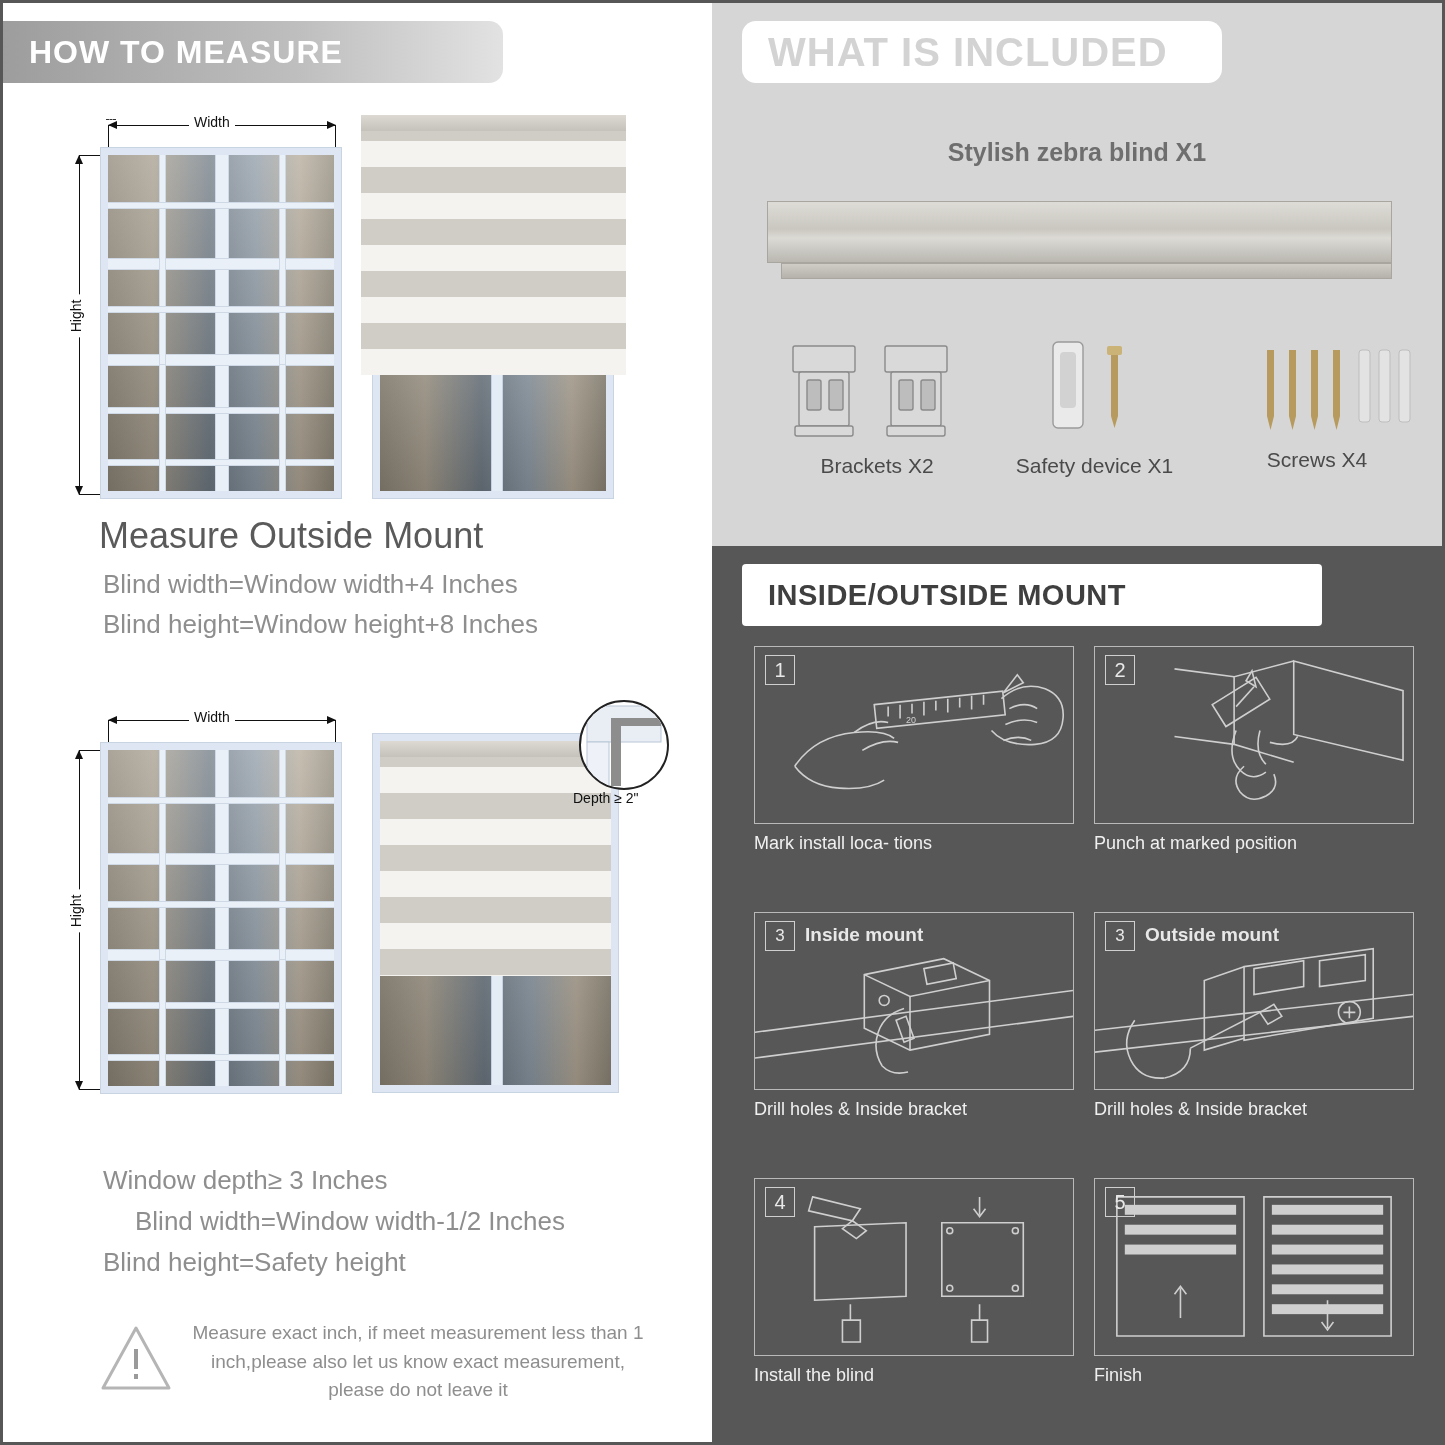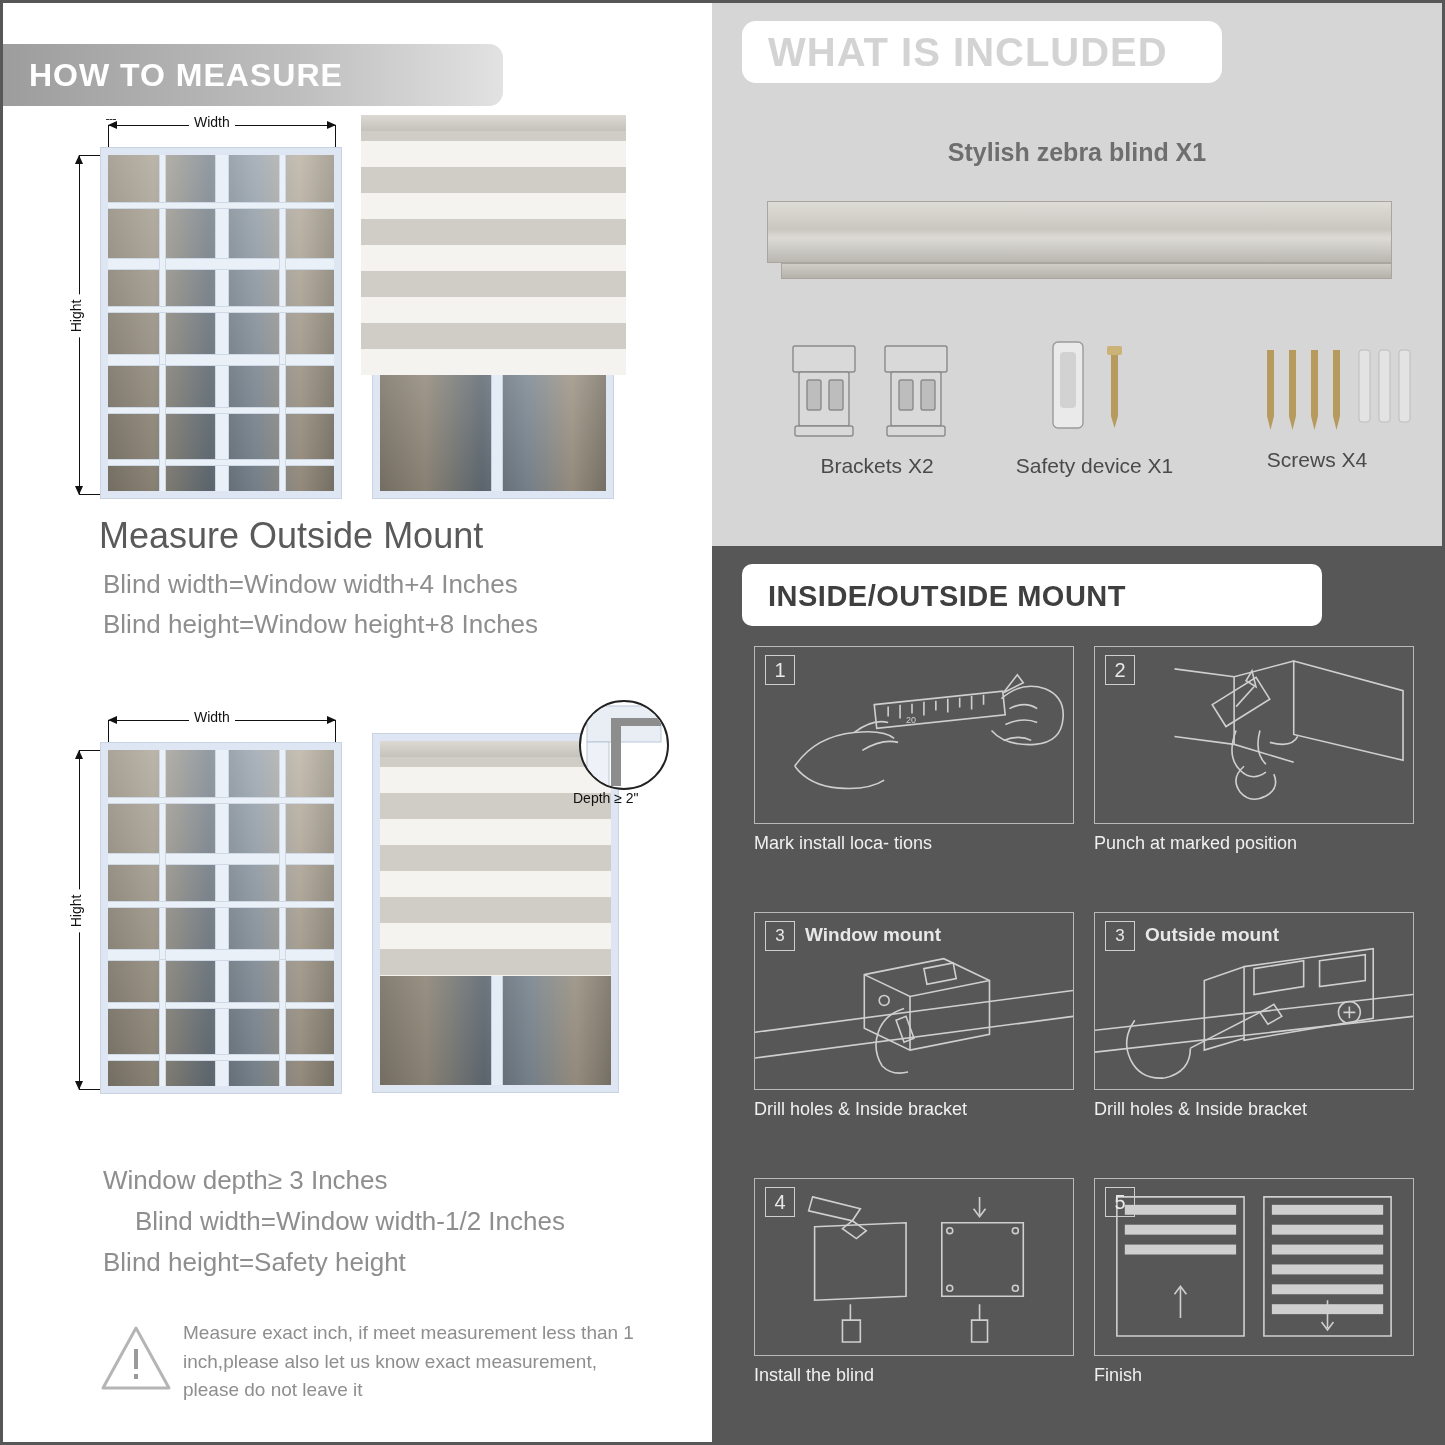--- a/index.html
+++ b/index.html
@@ -18,21 +18,20 @@
     background:#ffffff;box-sizing:border-box;
     border:3px solid #575757;border-right:none;
   }
   .banner{
     position:absolute;
     height:62px;
     display:flex;align-items:center;
     padding:0 26px;
     box-sizing:border-box;
     border-radius:0 14px 14px 0;
-    margin-top:23px;
   }
   .banner-left{
     left:0;top:18px;width:500px;
     background:linear-gradient(90deg,#9d9d9d 0%, #bfbfbf 60%, #e2e2e2 100%);
   }
   .banner-left .btxt{
     color:#ffffff;font-size:32px;font-weight:bold;letter-spacing:1px;
   }
 
   .diagram1{position:absolute;left:48px;top:100px;width:620px;height:400px;}
@@ -100,21 +99,21 @@
     position:absolute;height:0;border-top:1px dashed #333;
   }
 
   .headline{
     position:absolute;color:#5a5a5a;font-size:36px;font-weight:normal;
   }
   .subline{
     position:absolute;color:#8e8e8e;font-size:26px;
   }
 
-  .warnbox{position:absolute;left:96px;top:1316px;width:560px;height:100px;}
+  .warnbox{position:absolute;left:96px;top:1316px;width:560px;height:100px;text-align:center;}
   .warn-svg{position:absolute;left:0;top:4px;}
   .warntext{
     position:absolute;left:84px;top:0;width:470px;
     color:#8e8e8e;font-size:19px;line-height:1.5;
   }
 
   .depth-circle{
     position:absolute;width:86px;height:86px;border-radius:50%;
     border:2px solid #222;overflow:hidden;background:#fff;
   }
@@ -155,22 +154,22 @@
     position:absolute;color:#4a4a4a;font-size:21px;text-align:center;
   }
 
   .right-bottom{
     position:absolute;left:712px;top:546px;width:733px;height:899px;
     background:#575757;box-sizing:border-box;
     border:3px solid #575757;border-left:none;border-top:none;
   }
   .banner-mount{
     position:absolute;left:30px;top:18px;width:580px;height:62px;
-    background:#ffffff;border-radius:10px;display:flex;align-items:flex-start;
-    padding:16px 26px;box-sizing:border-box;
+    background:#ffffff;border-radius:4px;display:flex;align-items:center;
+    padding:8px 26px;box-sizing:border-box;
   }
   .banner-mount .btxt{color:#3f3f3f;font-size:29px;font-weight:bold;letter-spacing:.5px;}
 
   .steps{position:absolute;left:42px;top:100px;width:660px;}
   .step{
     position:absolute;width:320px;
   }
   .step-box{
     position:relative;width:320px;height:178px;
     border:1px solid #b9b9b9;box-sizing:border-box;
@@ -426,21 +425,21 @@
             <path d="M110 62 l80 -16 l46 22 l0 54 l-80 16 l-46 -22 z"></path>
             <path d="M110 62 l46 22 l80 -16"></path>
             <path d="M156 84 l0 54"></path>
             <rect x="170" y="56" width="30" height="16" transform="rotate(-11 170 56)"></rect>
             <circle cx="130" cy="88" r="5"></circle>
             <path d="M150 96 q-20 6 -26 24 q-6 18 4 34"></path>
             <path d="M128 154 q10 10 26 6"></path>
             <path d="M150 130 l-8 -22 l10 -4 l8 22 z"></path>
           </svg>
           <div class="step-num small">3</div>
-          <div class="step-sub">Window mount</div>
+          <div class="step-sub">Inside mount</div>
         </div>
         <div class="step-cap">Drill holes &amp;  Inside bracket</div>
       </div>
 
       <div class="step" style="left:340px;top:266px;">
         <div class="step-box">
           <svg class="sketch" viewBox="0 0 320 178" fill="none" stroke="#cfcfcf" stroke-width="1.6">
             <path d="M150 54 l130 -18 l0 70 l-130 22 z"></path>
             <path d="M150 54 l-40 14 l0 70 l40 -12"></path>
             <path d="M160 56 l50 -8 l0 26 l-50 8 z"></path>

